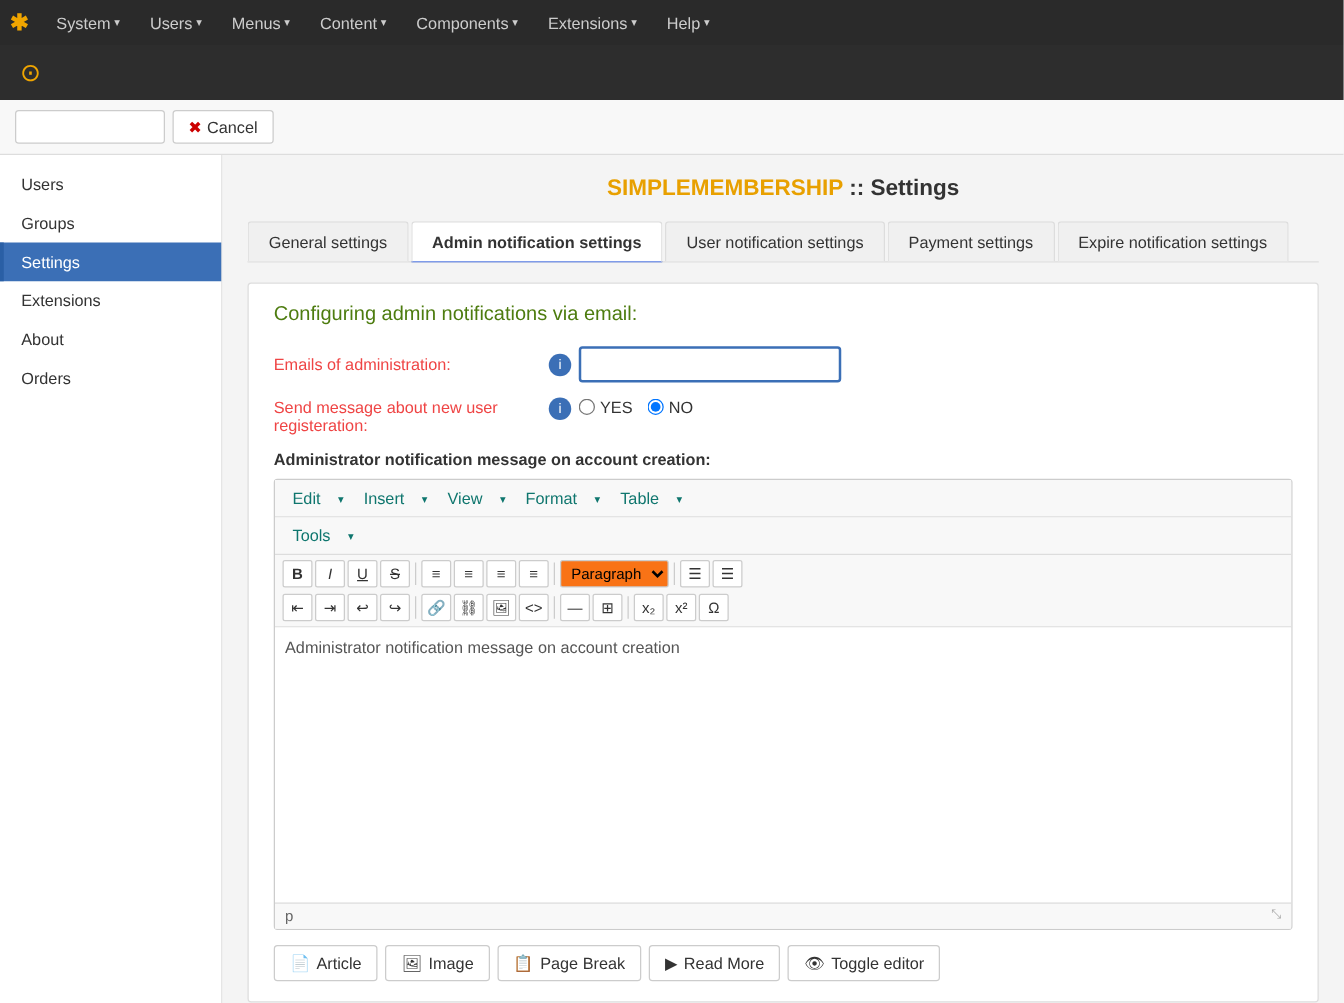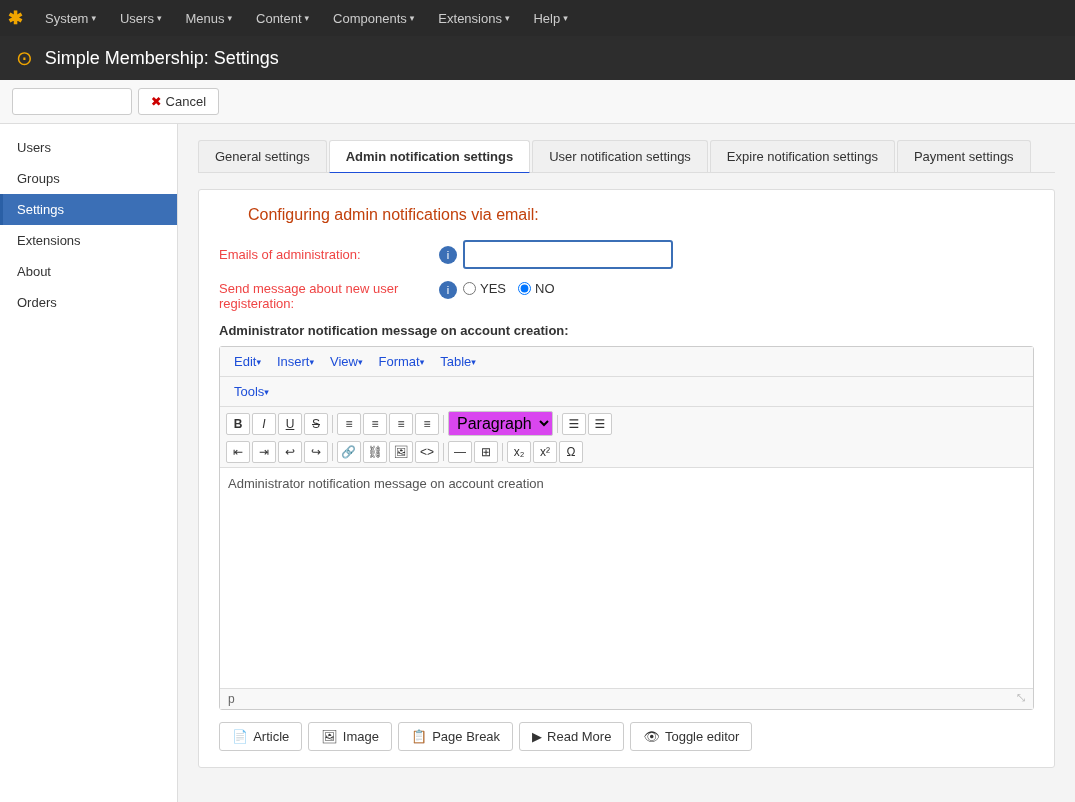--- a/index.html
+++ b/index.html
@@ -146,22 +146,21 @@
     .form-section {
       background: #fff;
       border: 1px solid #ddd;
       border-radius: 3px;
       padding: 16px 20px;
     }
     .form-title {
       font-size: 16px;
       font-weight: normal;
       margin-bottom: 16px;
-      color: #c2410c;
-      margin-left: 29px;
+      color: #4d7c0f;
     }
     .form-row {
       display: flex;
       align-items: center;
       margin-bottom: 12px;
     }
     .form-label {
       width: 220px;
       color: #ef4444;
       font-size: 13px;
@@ -218,22 +217,22 @@
       background: #f8f8f8;
       border-bottom: 1px solid #ddd;
       gap: 0;
     }
     .editor-menu-item {
       padding: 3px 8px;
       cursor: pointer;
       font-size: 13px;
       display: flex;
       align-items: center;
-      gap: 0;
-      color: #1d4ed8;
+      gap: 14px;
+      color: #0f766e;
     }
     .editor-menu-item .arrow { font-size: 9px; }
     .editor-toolbar {
       padding: 4px 6px;
       background: #f8f8f8;
       border-bottom: 1px solid #ddd;
       display: flex;
       align-items: center;
       flex-wrap: wrap;
       gap: 2px;
@@ -258,22 +257,22 @@
       color: #333;
     }
     .tb-btn.bold { font-weight: bold; }
     .tb-btn.italic { font-style: italic; }
     .tb-btn.underline { text-decoration: underline; }
     .tb-btn.strike { text-decoration: line-through; }
     .tb-select {
       padding: 2px 4px;
       border: 1px solid #ccc;
       border-radius: 2px;
-      font-size: 16px;
-      background: #d946ef;
+      font-size: 12px;
+      background: #f97316;
       cursor: pointer;
     }
     .tb-separator {
       width: 1px;
       height: 18px;
       background: #ccc;
       margin: 0 2px;
     }
     .editor-body {
       min-height: 220px;
@@ -346,21 +345,20 @@
     <span class="arrow">▾</span>
   </span>
   <span class="nav-item">
     <span>Help</span>
     <span class="arrow">▾</span>
   </span>
 </div>
 
 <div class="title-bar">
   <span class="title-icon">⊙</span>
-  <span class="title-text">Simple Membership: Settings</span>
 </div>
 
 <div class="toolbar">
   <button class="btn btn-save">
     <span>✔</span>
     <span>Save &amp; Close</span>
   </button>
   <button class="btn btn-cancel">
     <span class="x-icon">✖</span>
     <span>Cancel</span>
@@ -385,36 +383,39 @@
     <div class="sidebar-item">
       <span>About</span>
     </div>
     <div class="sidebar-item">
       <span>Orders</span>
     </div>
   </div>
 
   <div class="content-area">
 
+    <div class="component-header">
+      <span class="brand">SIMPLEMEMBERSHIP</span><span> :: </span><span class="page-title">Settings</span>
+    </div>
 
     <div class="tabs">
       <div class="tab">
         <span>General settings</span>
       </div>
       <div class="tab active">
         <span>Admin notification settings</span>
       </div>
       <div class="tab">
         <span>User notification settings</span>
       </div>
       <div class="tab">
+        <span>Payment settings</span>
+      </div>
+      <div class="tab">
         <span>Expire notification settings</span>
-      </div>
-      <div class="tab">
-        <span>Payment settings</span>
       </div>
     </div>
 
     <div class="form-section">
       <h3 class="form-title">Configuring admin notifications via email:</h3>
 
       <div class="form-row">
         <div class="form-label">Emails of administration:</div>
         <span class="form-info">i</span>
         <input class="form-input" type="text" value="" style="">

